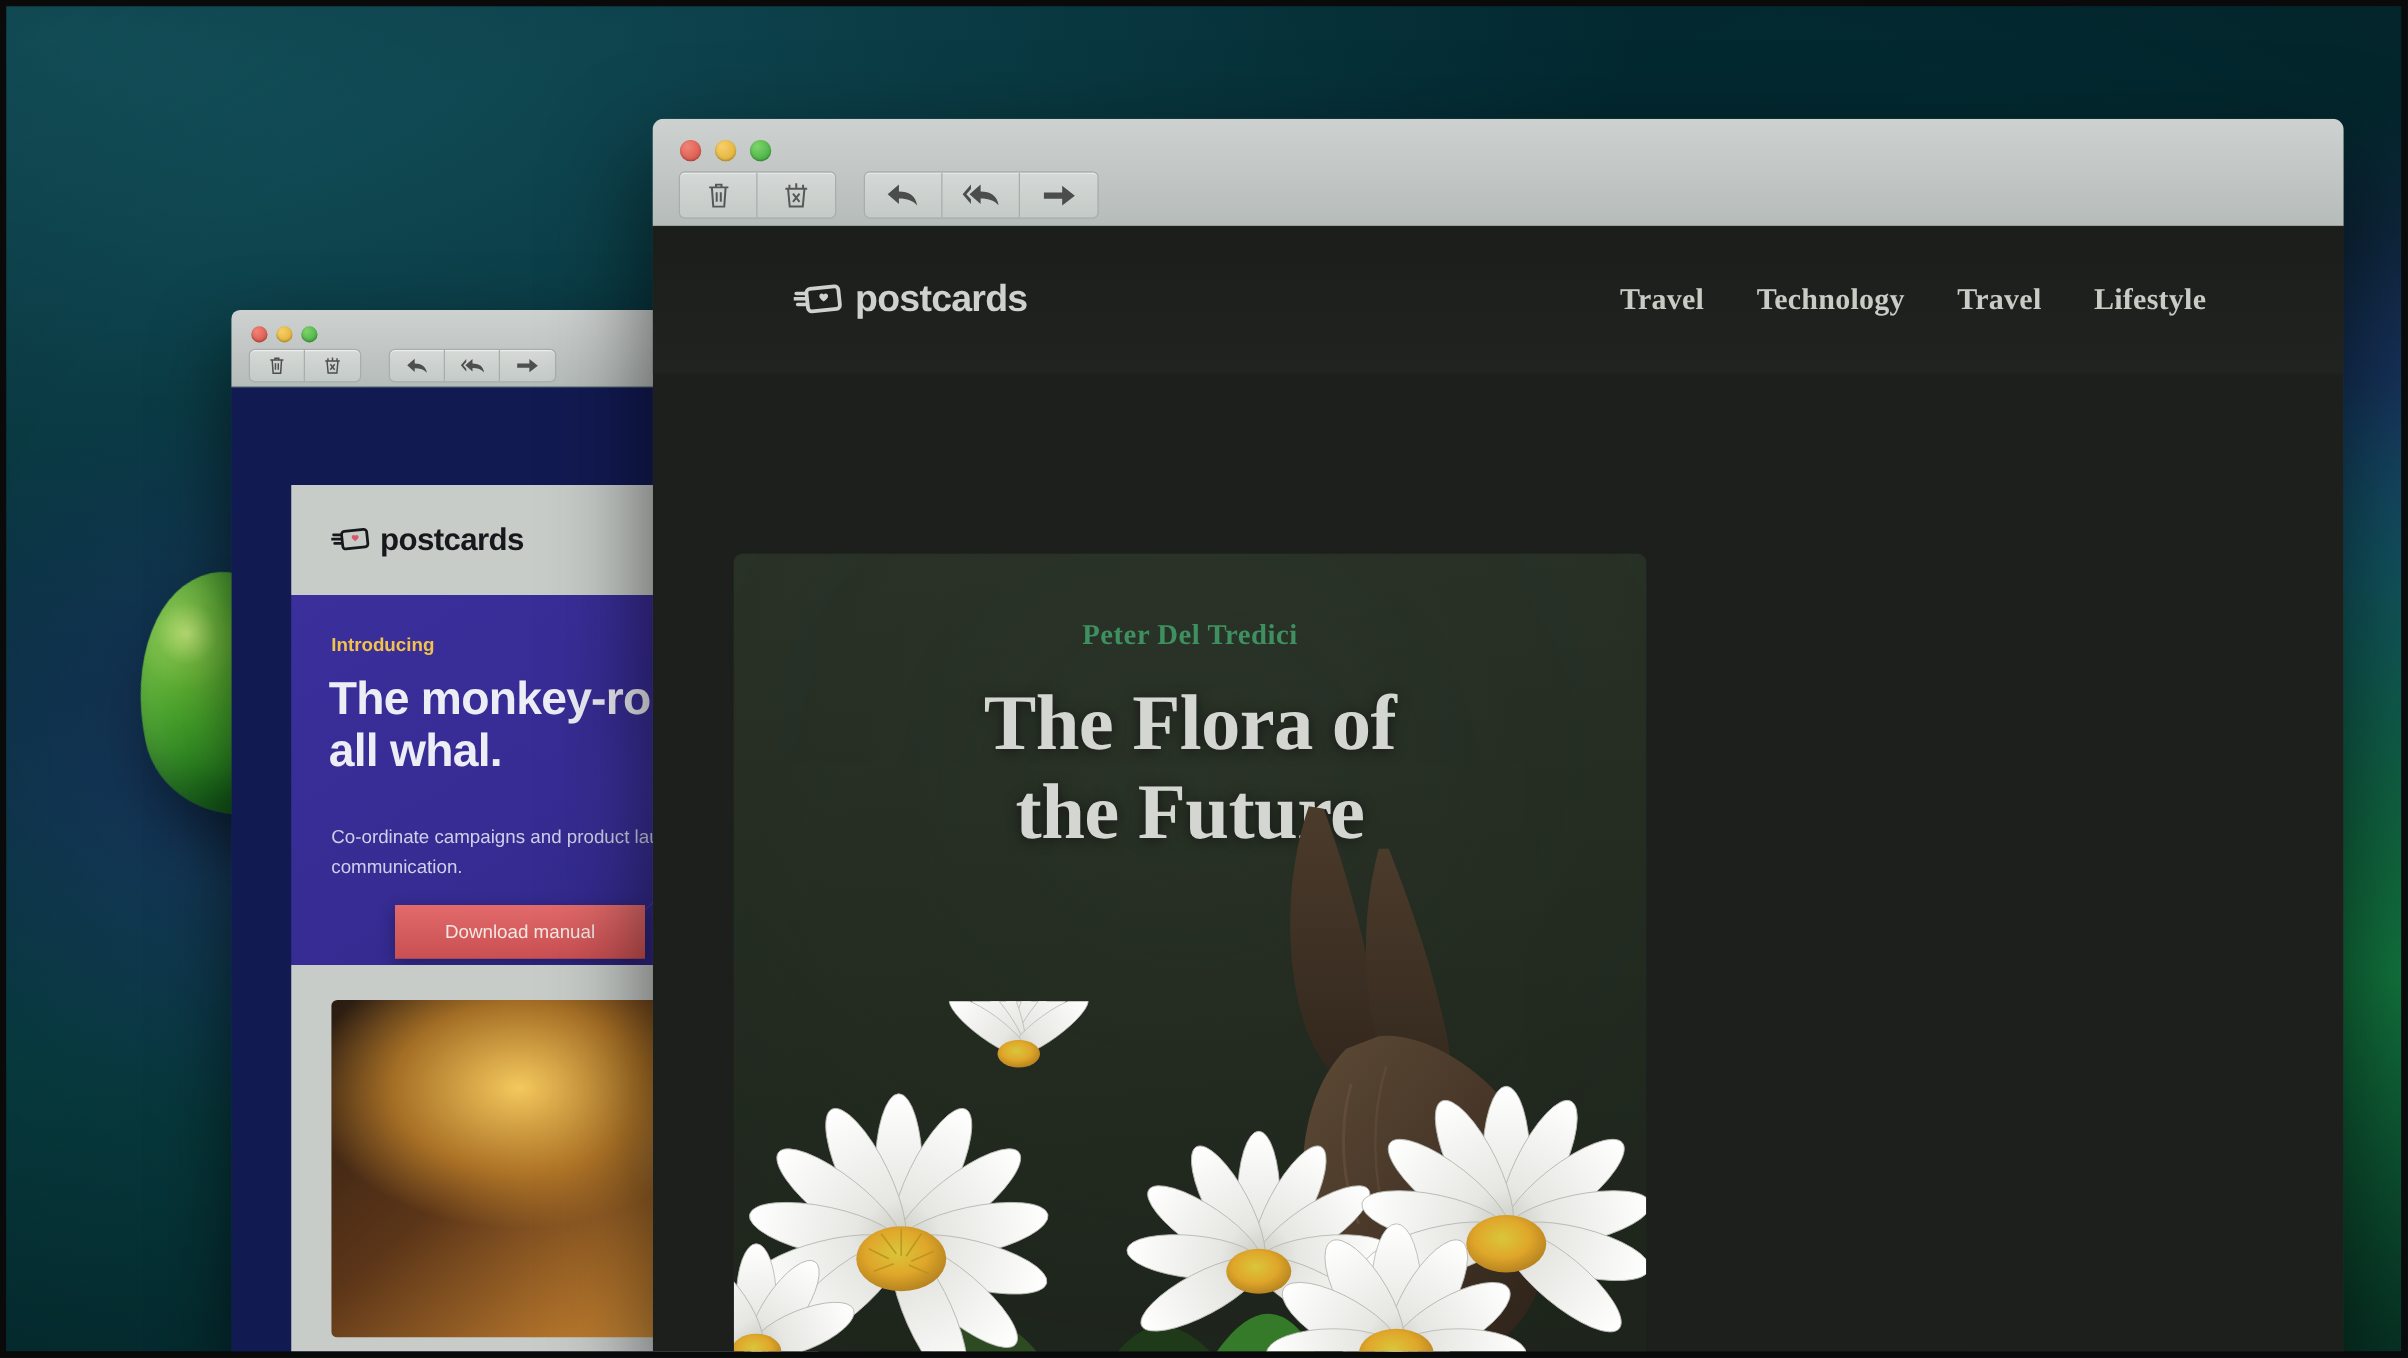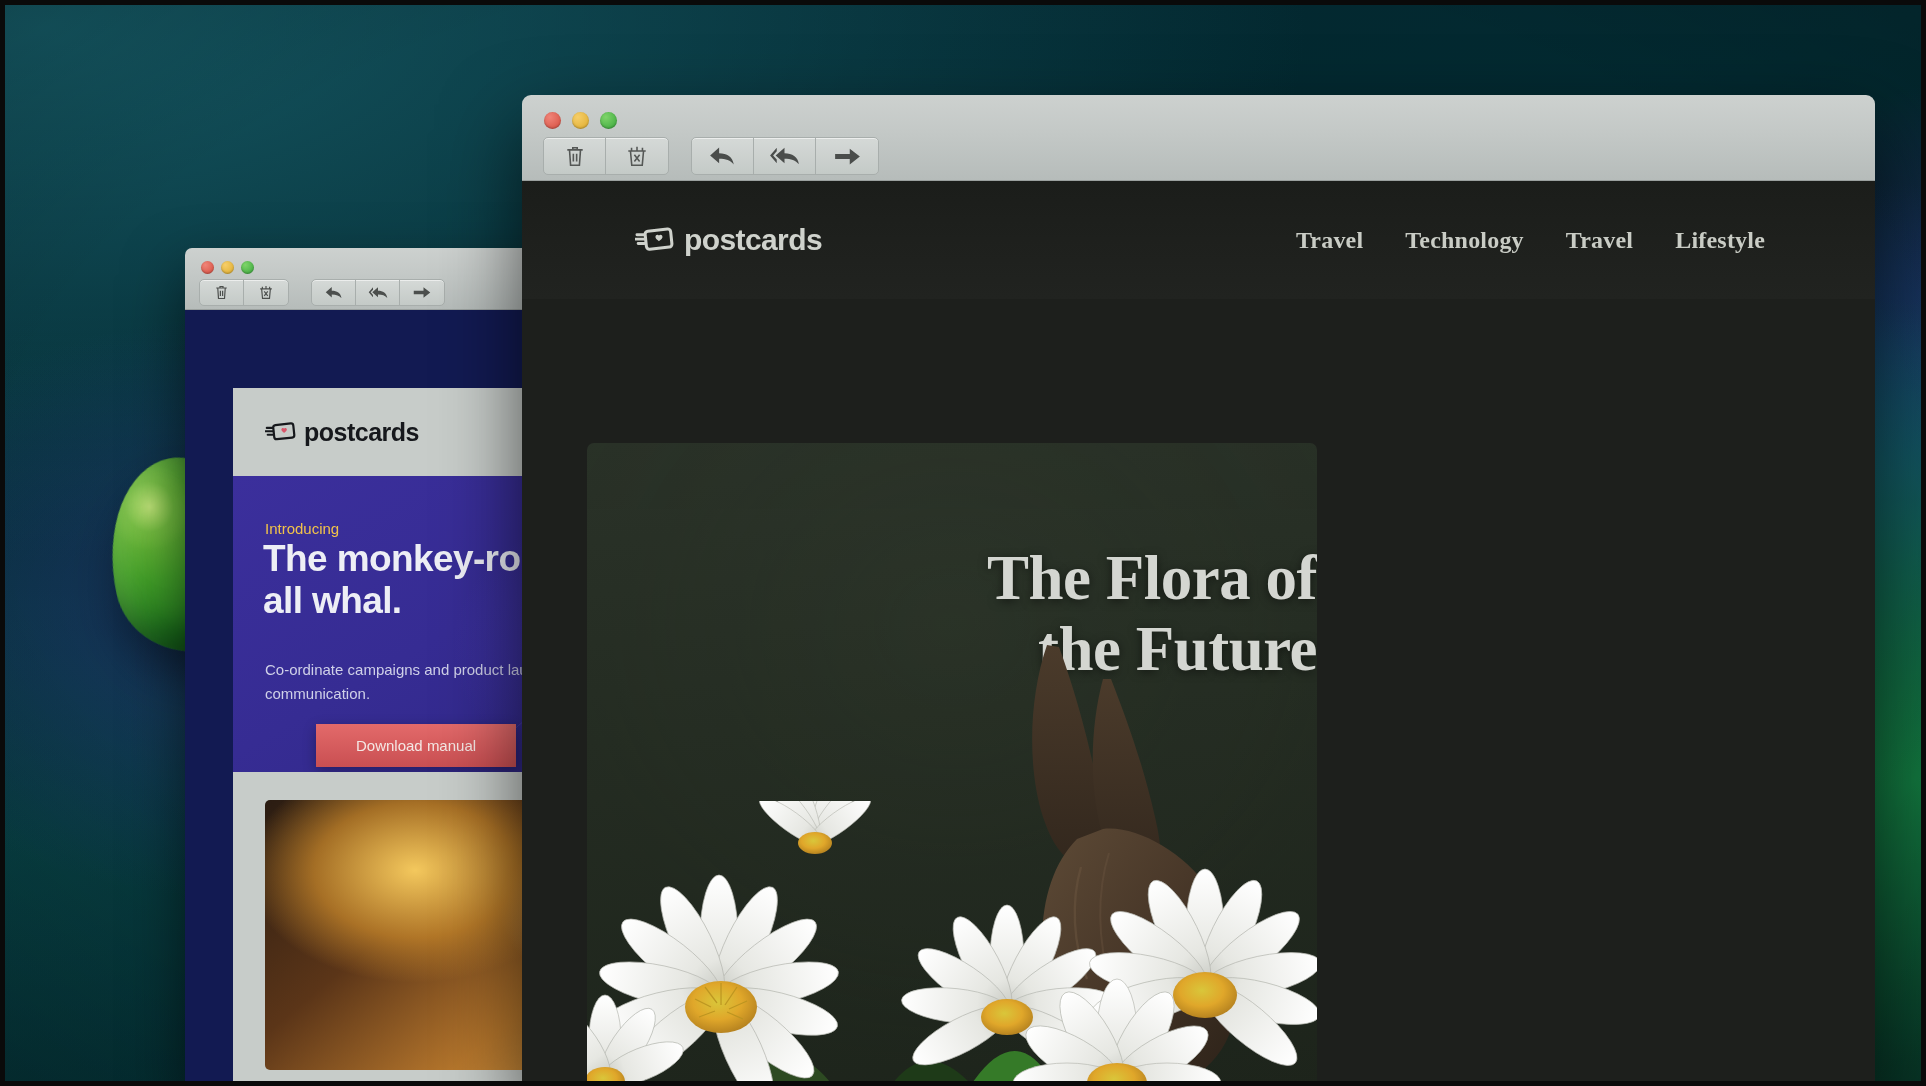--- a/index.html
+++ b/index.html
@@ -104,21 +104,21 @@
   .eb-logo-txt { font-size:25px; font-weight:700; color:#16181c; letter-spacing:-.5px; }
 
   .eb-hero {
     position:absolute; left:48px; top:166px; width:560px; height:296px;
     background:
       radial-gradient(70% 80% at 88% 58%, rgba(92,76,210,.55) 0%, rgba(40,34,130,0) 70%),
       linear-gradient(150deg,#3b2f9c 0%,#362c93 45%,#2e2684 100%);
     overflow:hidden;
   }
   .eb-hero .lines { position:absolute; inset:0; opacity:.38; }
-  .eb-kicker { position:absolute; left:32px; top:44px; font-size:15px; font-weight:400; color:#f2c34a; }
+  .eb-kicker { position:absolute; left:32px; top:32px; font-size:15px; font-weight:700; color:#f2c34a; }
   .eb-title {
     position:absolute; left:30px; top:62px; width:520px;
     font-size:37px; line-height:1.14; font-weight:800; color:#edeef5;
     letter-spacing:-.6px;
   }
   .eb-body {
     position:absolute; left:32px; top:182px; width:500px;
     font-size:15px; line-height:1.62; color:#cfd0e8;
   }
   .eb-cta {
@@ -180,21 +180,21 @@
     background:linear-gradient(175deg,#2b3329 0%,#252d23 42%,#1e251c 100%);
   }
   .hero-noise { position:absolute; inset:0; opacity:.35; }
 
   .hero-author {
     position:absolute; left:0; right:0; top:52px; text-align:center;
     font-family:"Liberation Serif", serif;
     font-size:23px; font-weight:700; color:#3f9060; letter-spacing:.4px;
   }
   .hero-title {
-    position:absolute; left:0; right:0; top:100px; text-align:right;
+    position:absolute; left:0; right:0; top:100px; text-align:center;
     font-family:"Liberation Serif", serif;
     font-size:63px; line-height:1.12; font-weight:700; color:#d4d6d1;
     letter-spacing:-.5px;
     text-shadow:0 2px 10px rgba(0,0,0,.5);
   }
   .hero-btn {
     position:absolute; left:50%; top:268px; transform:translateX(-50%);
     padding:22px 40px; border-radius:7px;
     background:#1f7f4b;
     font-family:"Liberation Serif", serif;
@@ -390,20 +390,21 @@
         <svg class="hero-noise" viewBox="0 0 730 648" preserveAspectRatio="none">
           <defs>
             <radialGradient id="hg" cx="50%" cy="28%" r="78%">
               <stop offset="0%" stop-color="#3a4534" stop-opacity=".55"></stop>
               <stop offset="100%" stop-color="#151a13" stop-opacity=".1"></stop>
             </radialGradient>
           </defs>
           <rect width="730" height="648" fill="url(#hg)"></rect>
         </svg>
 
+        <div class="hero-author">Peter Del Tredici</div>
         <div class="hero-title">
           <span>The Flora of</span><br>
           <span>the Future</span>
         </div>
 
         <svg id="hare" viewBox="0 0 250 452">
           <defs>
             <linearGradient id="fur" x1="0" y1="0" x2="1" y2="1">
               <stop offset="0%" stop-color="#5d4a36"></stop>
               <stop offset="45%" stop-color="#493829"></stop>

